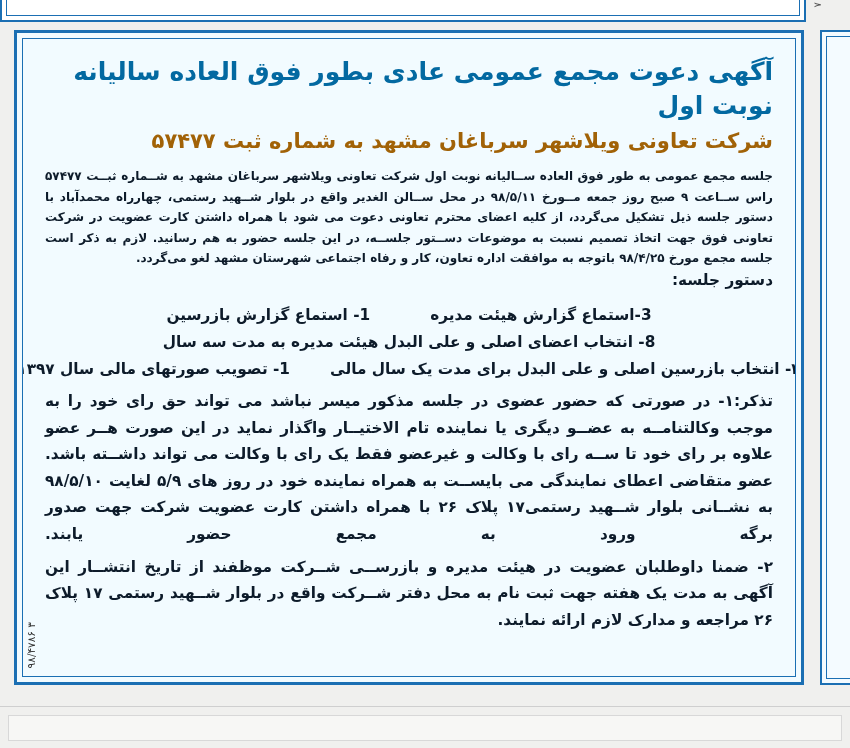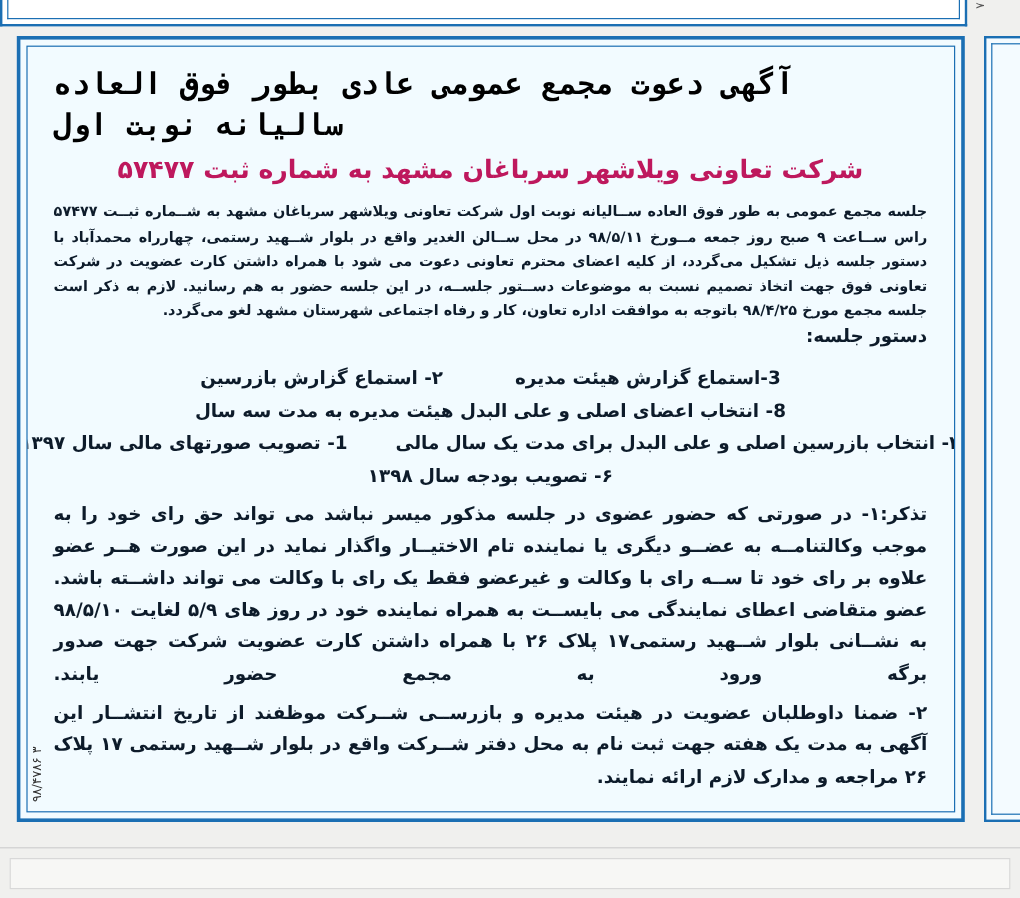--- a/index.html
+++ b/index.html
@@ -76,34 +76,33 @@
     position: absolute;
     inset: 5px;
     border: 1px solid #1b6fb3;
     box-sizing: border-box;
     padding: 12px 22px 8px 22px;
     overflow: hidden;
   }
 
   
   .title-1 {
-    color: #000000;
+    color: #0369a1;
     font-size: 25px;
     font-weight: bold;
-    text-align: left;
+    text-align: right;
     line-height: 1.35;
     letter-spacing: 0px;
     margin: 4px 0 2px 0;
-    font-family: Liberation Mono, monospace;
   }
   .title-2 {
-    color: #be185d;
+    color: #a16207;
     font-size: 21px;
     font-weight: bold;
-    text-align: center;
+    text-align: right;
     line-height: 1.4;
     margin: 4px 0 10px 0;
   }
 
   
   .body-text {
     color: #0d1b2a;
     font-size: 12px;
     font-weight: bold;
     line-height: 1.72;
@@ -208,35 +207,32 @@
 
       <div class="title-1">آگهی دعوت مجمع عمومی عادی بطور فوق العاده سالیانه نوبت اول</div>
       <div class="title-2">شرکت تعاونی ویلاشهر سرباغان مشهد به شماره ثبت ۵۷۴۷۷</div>
 
       <p class="body-text last-right">جلسه مجمع عمومی به طور فوق العاده ســالیانه نوبت اول شرکت تعاونی ویلاشهر سرباغان مشهد به شــماره ثبــت ۵۷۴۷۷ راس ســاعت ۹ صبح روز جمعه مــورخ ۹۸/۵/۱۱ در محل ســالن الغدیر واقع در بلوار شــهید رستمی، چهارراه محمدآباد با دستور جلسه ذیل تشکیل می‌گردد، از کلیه اعضای محترم تعاونی دعوت می شود با همراه داشتن کارت عضویت در شرکت تعاونی فوق جهت اتخاذ تصمیم نسبت به موضوعات دســتور جلســه، در این جلسه حضور به هم رسانید. لازم به ذکر است جلسه مجمع مورخ ۹۸/۴/۲۵ باتوجه به موافقت اداره تعاون، کار و رفاه اجتماعی شهرستان مشهد لغو می‌گردد.</p>
 
       <div class="agenda-head">دستور جلسه:</div>
 
       <div class="agenda-row">
         <span class="agenda-item">3-استماع گزارش هیئت مدیره</span>
-        <span class="agenda-item">۲- استماع گزارش بازرسین</span>
+        <span class="agenda-item">1- استماع گزارش بازرسین</span>
       </div>
 
       <div class="agenda-row single">
         <span class="agenda-item">8- انتخاب اعضای اصلی و علی البدل هیئت مدیره به مدت سه سال</span>
       </div>
 
       <div class="agenda-row wide">
         <span class="agenda-item">۴- انتخاب بازرسین اصلی و علی البدل برای مدت یک سال مالی</span>
         <span class="agenda-item">1- تصویب صورتهای مالی سال ۱۳۹۷</span>
       </div>
 
-      <div class="agenda-row single">
-        <span class="agenda-item">۶- تصویب بودجه سال ۱۳۹۸</span>
-      </div>
 
       <p class="notes">تذکر:۱- در صورتی که حضور عضوی در جلسه مذکور میسر نباشد می تواند حق رای خود را به موجب وکالتنامــه به عضــو دیگری یا نماینده تام الاختیــار واگذار نماید در این صورت هــر عضو علاوه بر رای خود تا ســه رای با وکالت و غیرعضو فقط یک رای با وکالت می تواند داشــته باشد. عضو متقاضی اعطای نمایندگی می بایســت به همراه نماینده خود در روز های ۵/۹ لغایت ۹۸/۵/۱۰ به نشــانی بلوار شــهید رستمی۱۷ پلاک ۲۶ با همراه داشتن کارت عضویت شرکت جهت صدور برگه ورود به مجمع حضور یابند.</p>
       <p class="notes end-right">۲- ضمنا داوطلبان عضویت در هیئت مدیره و بازرســی شــرکت موظفند از تاریخ انتشــار این آگهی به مدت یک هفته جهت ثبت نام به محل دفتر شــرکت واقع در بلوار شــهید رستمی ۱۷ پلاک ۲۶ مراجعه و مدارک لازم ارائه نمایند.</p>
 
     </div>
 
     <div class="vert-code">۳ ۹۸/۴۷۸۶</div>
   </div>
 
   <div class="bottom-strip">

